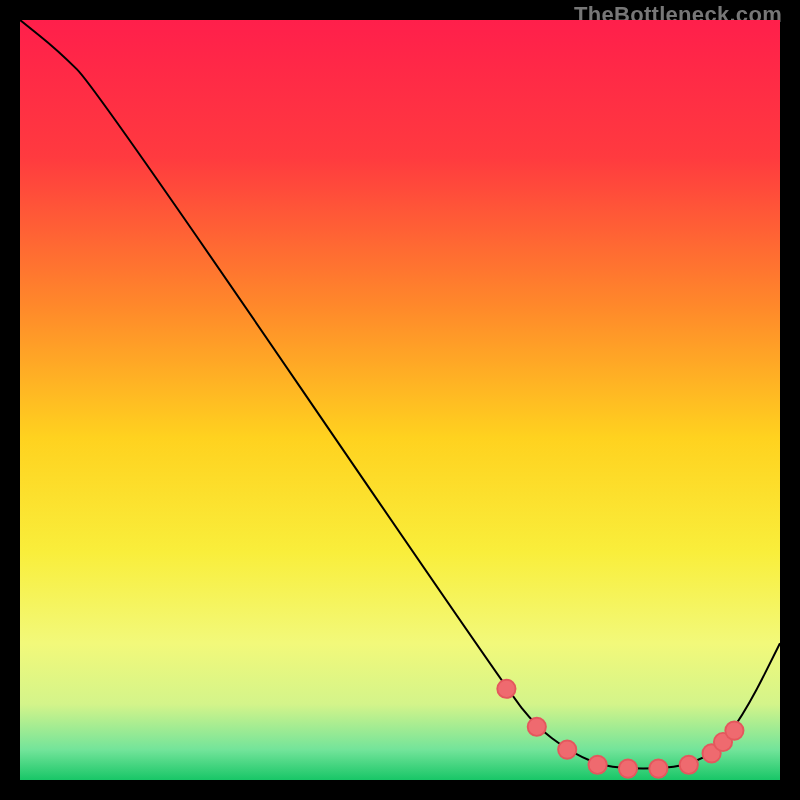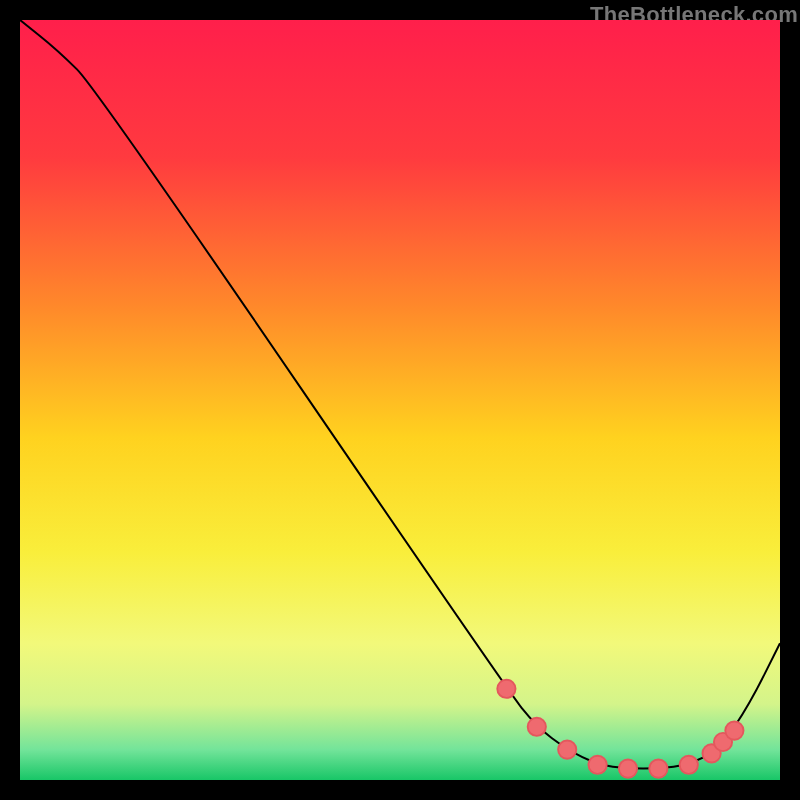--- a/index.html
+++ b/index.html
@@ -25,21 +25,21 @@
     height: 760px;
   }
   .plot svg {
     display: block;
     width: 760px;
     height: 760px;
   }
   .watermark {
     position: absolute;
     top: 2px;
-    right: 2px;
+    right: 18px;
     font-size: 22px;
     font-weight: 600;
     color: #777;
     letter-spacing: 0.3px;
     user-select: none;
   }
 </style>
 </head>
 <body>
 

